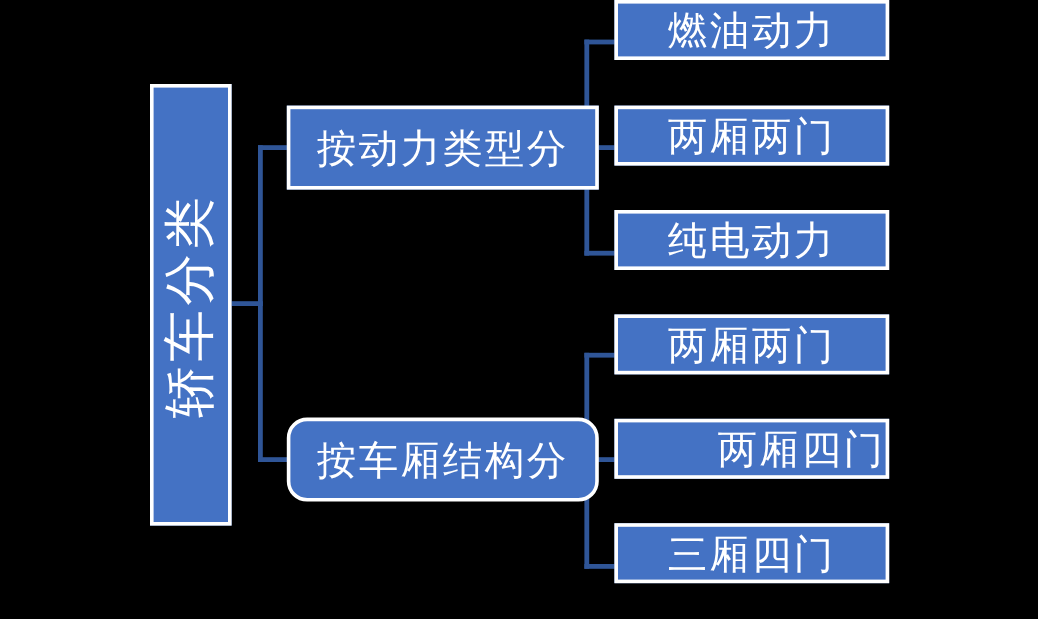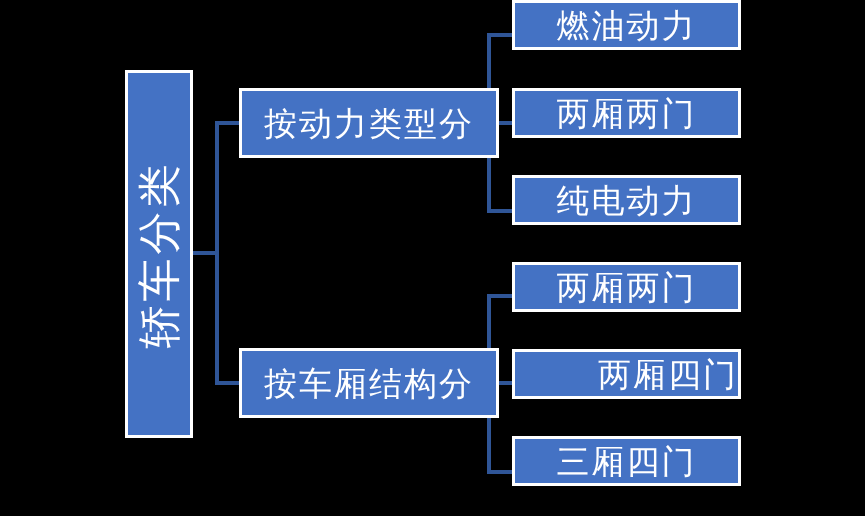--- a/index.html
+++ b/index.html
@@ -47,21 +47,21 @@
     letter-spacing: 4px;
   }
 
   .node-level2 {
     left: 239px;
     width: 260px;
     height: 70px;
     font-size: 33px;
   }
   .node-level2.l2-0 { top: 88px; }
-  .node-level2.l2-1 { top: 348px; }
+  .node-level2.l2-1 { top: 348px; border-radius: 17px; }
 
   .node-leaf {
     left: 512px;
     width: 229px;
     height: 50px;
     font-size: 33px;
   }
   .node-leaf.lf-0 { top: 0px; }
   .node-leaf.lf-1 { top: 88px; }
   .node-leaf.lf-2 { top: 175px; }

